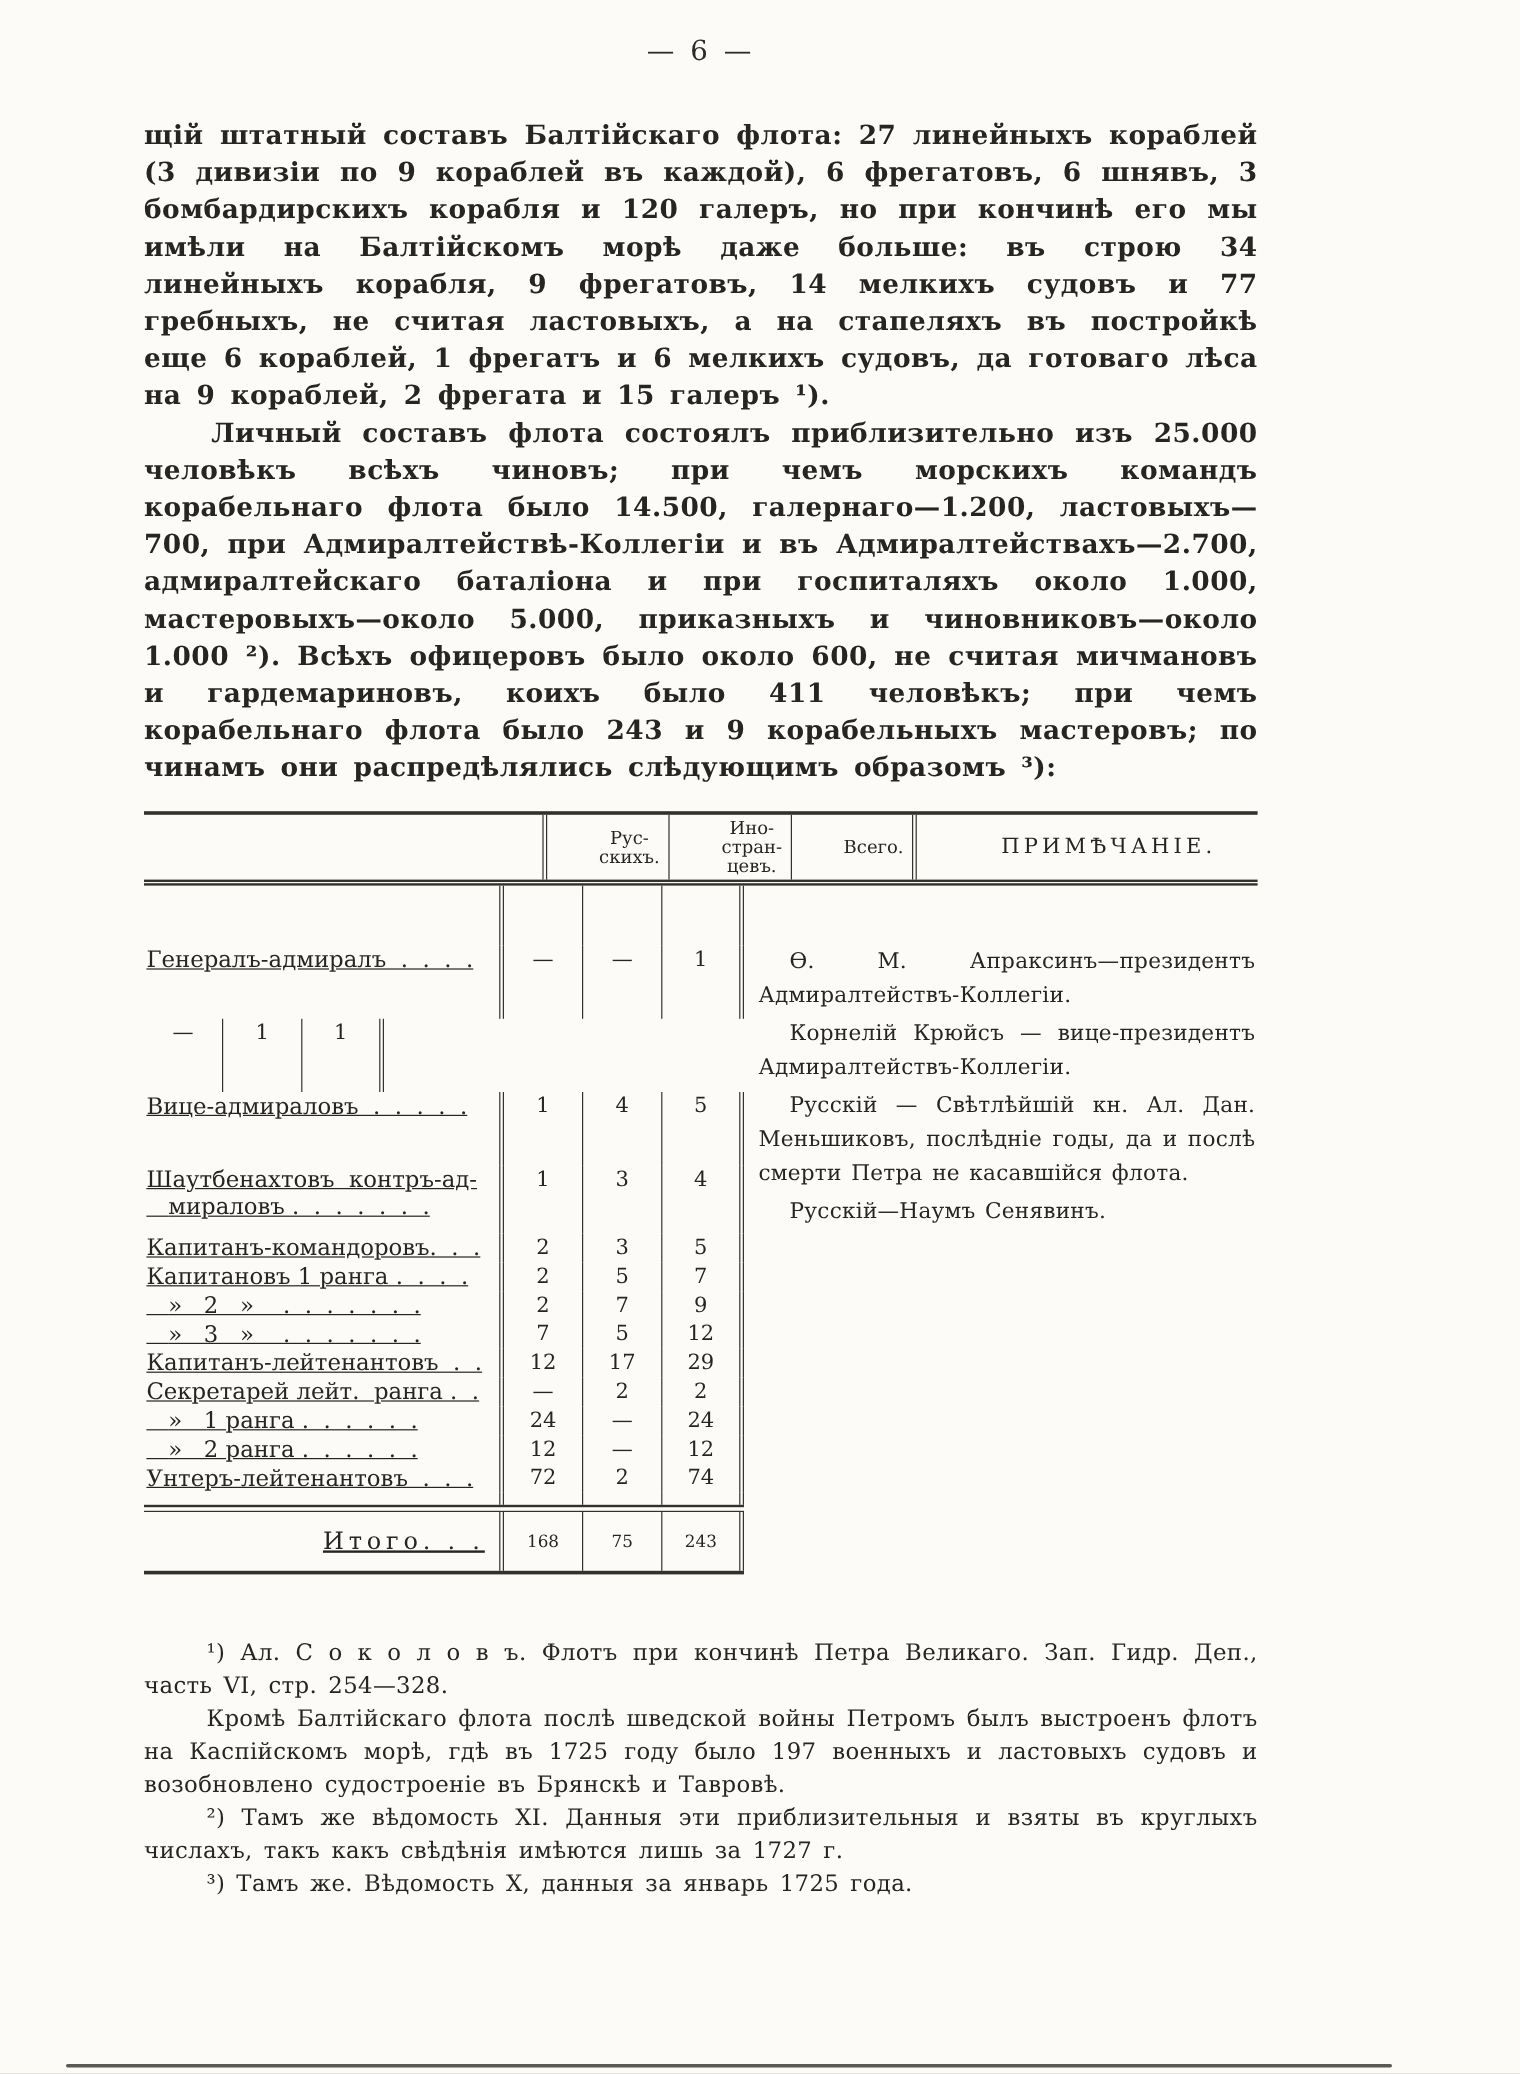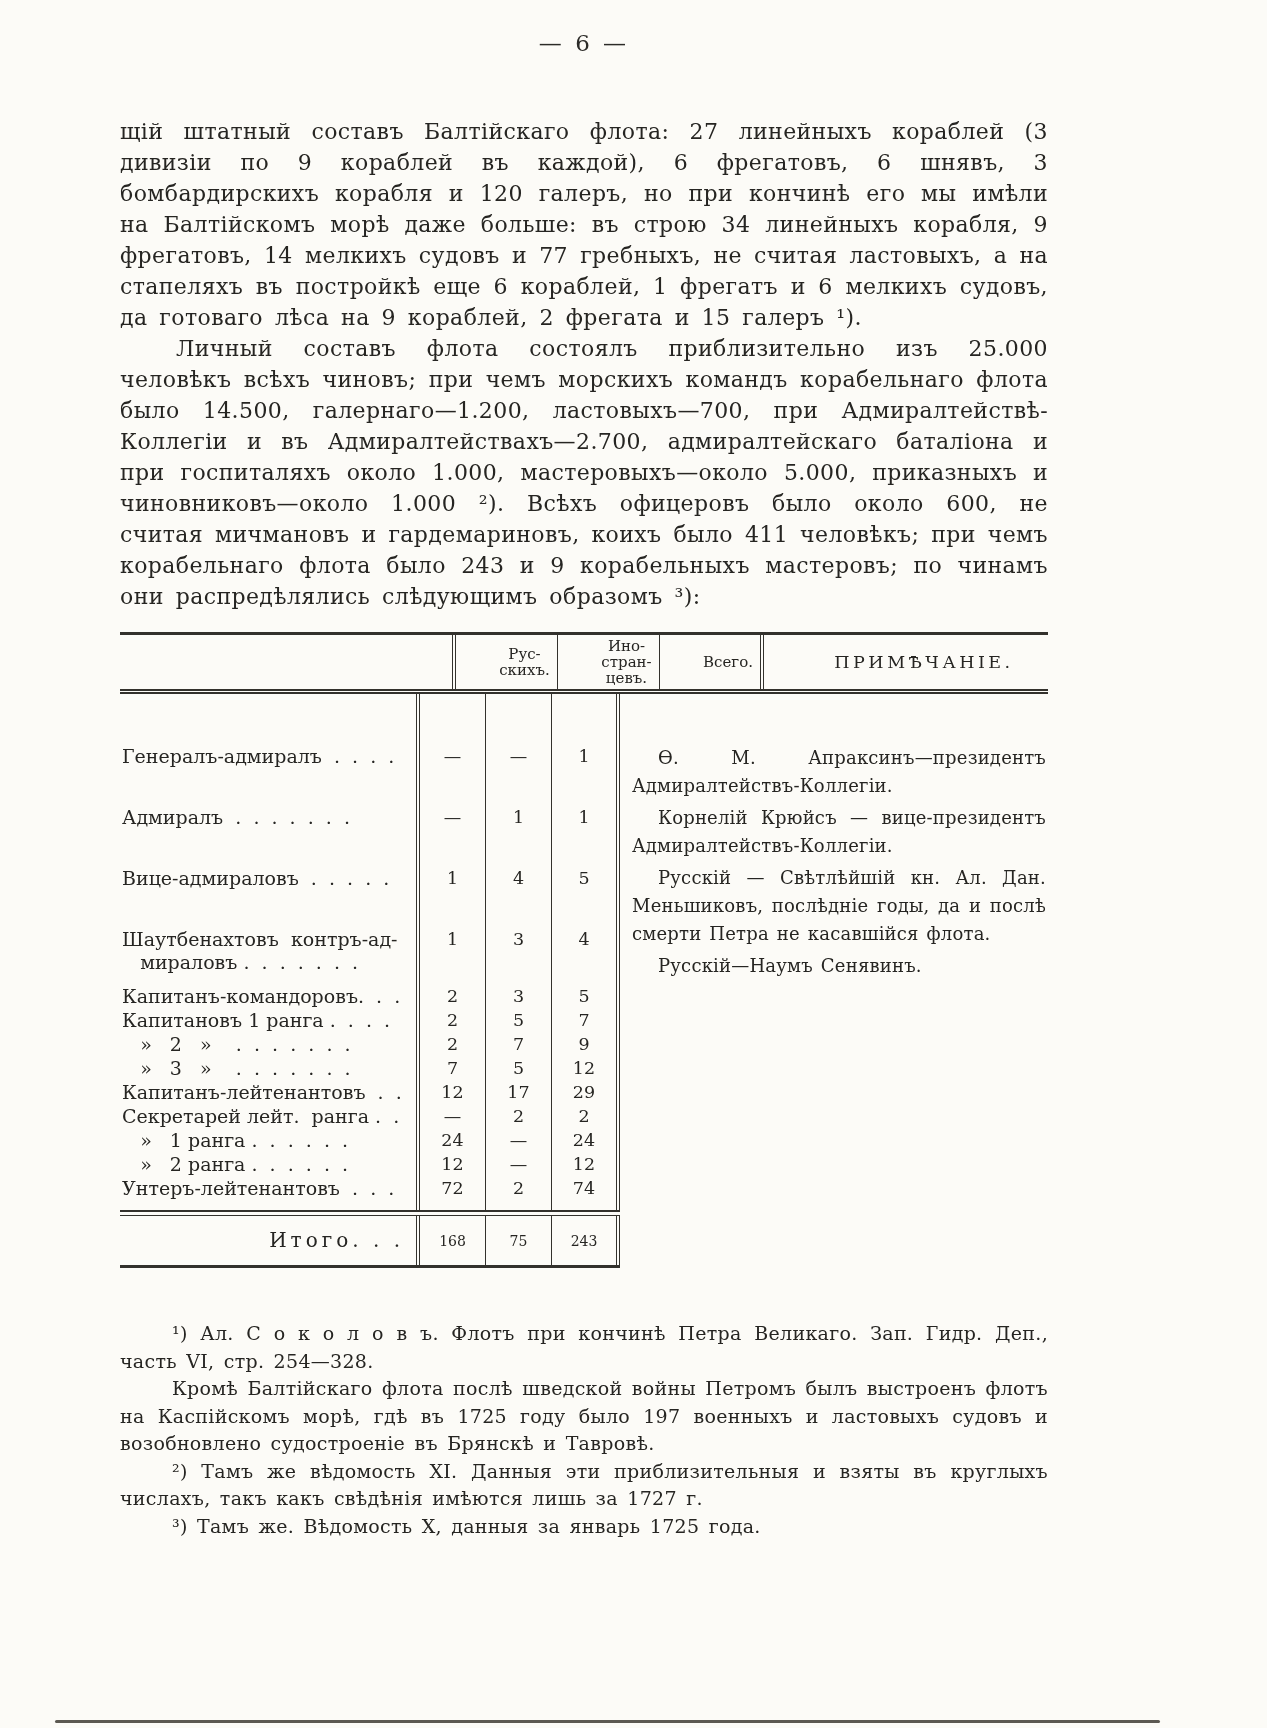--- a/index.html
+++ b/index.html
@@ -20,21 +20,21 @@
     top: 0;
     width: 928px;
   }
   .pageno {
     margin-top: 30px;
     text-align: center;
     font-size: 23px;
     letter-spacing: 3px;
     color: #2c2b28;
   }
-  .bodytext { margin-top: 60px; }
+  .bodytext { margin-top: 42px; font-weight: bold; }
   .bodytext p {
     font-size: 22px;
     line-height: 31px;
     text-align: justify;
     letter-spacing: 0.4px;
     word-spacing: 4.5px;
   }
   .bodytext p.indent { text-indent: 56px; }
 
   
@@ -64,20 +64,21 @@
   .tbl-body { display: flex; align-items: stretch; }
   .left-table { width: 500px; }
 
   .trow { display: flex; min-height: 23px; }
   .trow .tcell { font-size: 19px; line-height: 23px; padding-top: 1px; }
   .trow .lbl {
     width: 300px;
     border-right: 4px double #33312c;
     padding-left: 2px;
     white-space: pre-wrap;
+    text-decoration: underline;
   }
   .trow .n1, .trow .n2 {
     width: 66px; border-right: 1px solid #33312c;
     text-align: center; font-size: 17.5px;
   }
   .trow .n3 {
     width: 68px; border-right: 4px double #33312c;
     text-align: center; font-size: 17.5px;
   }
   .trow.spacer-top { min-height: 50px; }
@@ -170,21 +171,20 @@
                 <div class="tcell n2"></div>
                 <div class="tcell n3"></div>
               </div>
               <div class="trow">
                 <div class="tcell lbl">Генералъ-адмиралъ  .  .  .  .</div>
                 <div class="tcell n1">—</div>
                 <div class="tcell n2">—</div>
                 <div class="tcell n3">1</div>
               </div>
               <div class="trow">
-                <div class="tcell lbl">Адмиралъ  .  .  .  .  .  .  .</div>
                 <div class="tcell n1">—</div>
                 <div class="tcell n2">1</div>
                 <div class="tcell n3">1</div>
               </div>
               <div class="trow">
                 <div class="tcell lbl">Вице-адмираловъ  .  .  .  .  .</div>
                 <div class="tcell n1">1</div>
                 <div class="tcell n2">4</div>
                 <div class="tcell n3">5</div>
               </div>

